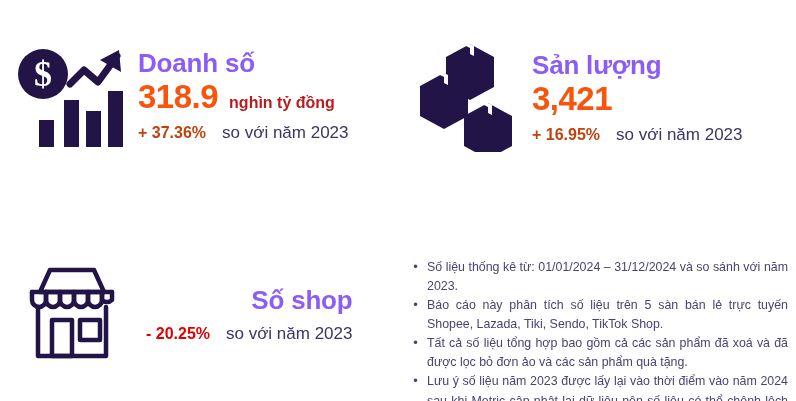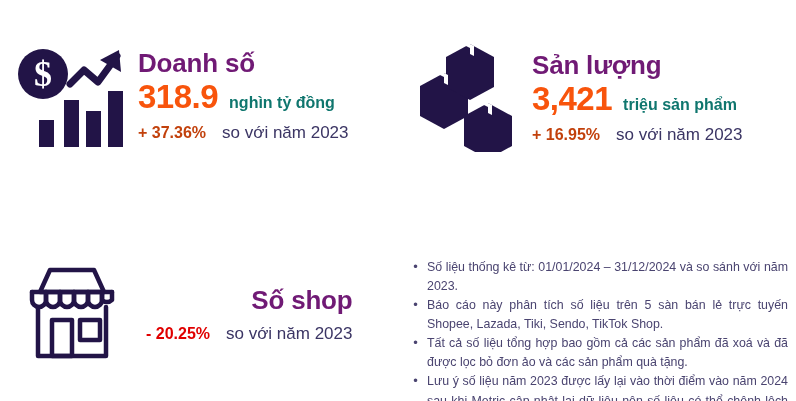--- a/index.html
+++ b/index.html
@@ -32,21 +32,21 @@
     display: block;
   }
   .card-text {
     flex: 0 0 auto;
     display: block;
   }
 
   .stat-title {
     font-size: 26px;
     font-weight: bold;
-    color: #701a75;
+    color: #8b5cf6;
     line-height: 1.08;
     letter-spacing: -0.2px;
     white-space: nowrap;
   }
 
   .stat-value-row {
     display: flex;
     align-items: baseline;
     white-space: nowrap;
     margin-top: 2px;
@@ -54,21 +54,21 @@
   .stat-value {
     font-size: 33px;
     font-weight: bold;
     color: #f8540c;
     line-height: 1.1;
     letter-spacing: -0.5px;
   }
   .stat-unit {
     font-size: 16px;
     font-weight: bold;
-    color: #0f766e;
+    color: #b91c1c;
     margin-left: 11px;
     line-height: 1.1;
   }
 
   .stat-delta-row {
     display: flex;
     align-items: baseline;
     white-space: nowrap;
     margin-top: 9px;
   }
@@ -181,21 +181,20 @@
           <path d="M22 31 L30 35 L30 45 L26 43 L26 37 L22 35 Z"></path>
           <path d="M48 2 L56 6 L56 16 L52 14 L52 8 L48 6 Z"></path>
           <path d="M66 61 L74 65 L74 75 L70 73 L70 67 L66 65 Z"></path>
         </g>
       </svg>
     </span>
     <span class="card-text">
       <div class="stat-title">Sản lượng</div>
       <div class="stat-value-row">
         <span class="stat-value">3,421</span>
-        <span class="stat-unit">triệu sản phẩm</span>
       </div>
       <div class="stat-delta-row">
         <span class="stat-delta up">+ 16.95%</span>
         <span class="stat-compare">so với năm 2023</span>
       </div>
     </span>
   </div>
 
   <div class="card" id="card-shops">
     <span class="card-icon">

